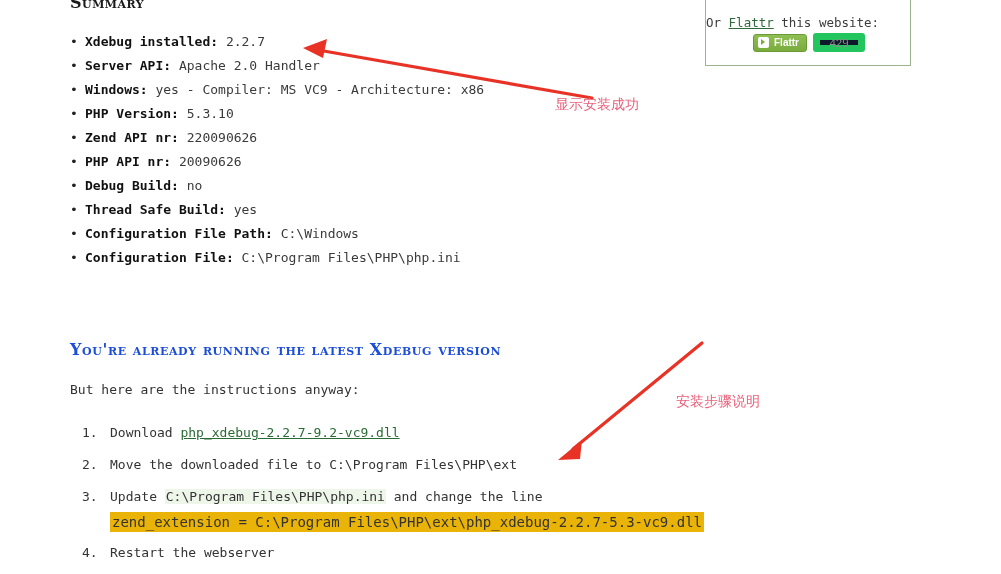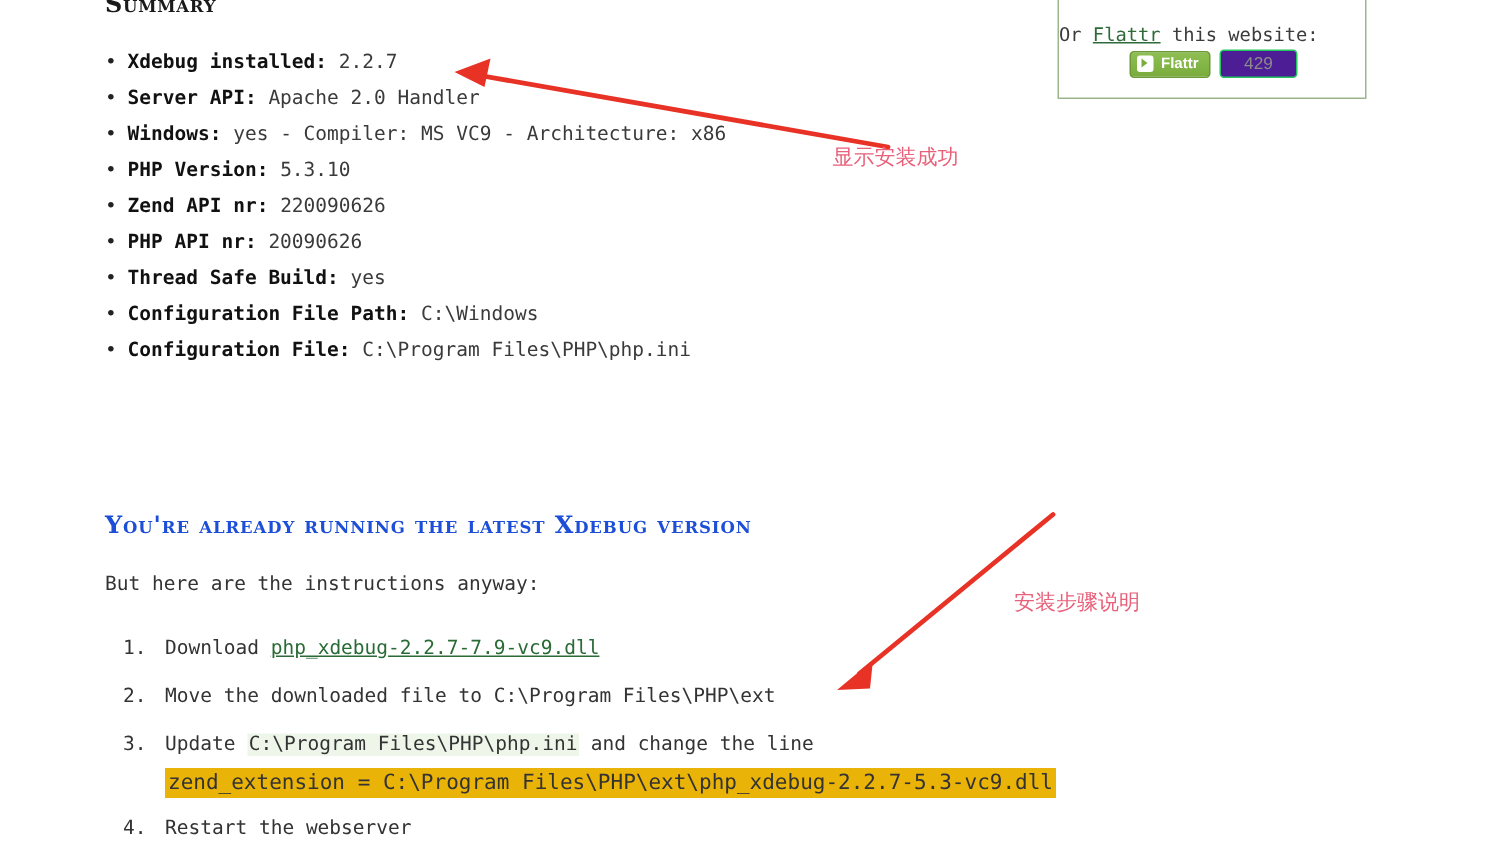--- a/index.html
+++ b/index.html
@@ -88,23 +88,23 @@
     color: #ffffff;
     line-height: 1;
   }
   .flattr-count {
     display: inline-flex;
     align-items: center;
     justify-content: center;
     min-width: 52px;
     height: 19px;
     padding: 0 8px;
-    border: 1px solid #22c55e;
+    border: 7px solid #22c55e;
     border-radius: 3px;
-    background: #4c1d95;
+    background: #0f172a;
     font-family: "Liberation Sans", sans-serif;
     font-size: 11.5px;
     color: #8c8c8c;
     box-sizing: border-box;
   }
 
   
   .doc {
     position: absolute;
     left: 0;
@@ -274,31 +274,32 @@
 
   <h2 class="page-heading">Summary</h2>
 
   <ul class="summary-list">
     <li><span class="k">Xdebug installed:</span> <span class="v">2.2.7</span></li>
     <li><span class="k">Server API:</span> <span class="v">Apache 2.0 Handler</span></li>
     <li><span class="k">Windows:</span> <span class="v">yes - Compiler: MS VC9 - Architecture: x86</span></li>
     <li><span class="k">PHP Version:</span> <span class="v">5.3.10</span></li>
     <li><span class="k">Zend API nr:</span> <span class="v">220090626</span></li>
     <li><span class="k">PHP API nr:</span> <span class="v">20090626</span></li>
+    <li><span class="k">Debug Build:</span> <span class="v">no</span></li>
     <li><span class="k">Thread Safe Build:</span> <span class="v">yes</span></li>
     <li><span class="k">Configuration File Path:</span> <span class="v">C:\Windows</span></li>
     <li><span class="k">Configuration File:</span> <span class="v">C:\Program Files\PHP\php.ini</span></li>
   </ul>
 
   <h3 class="sub-heading">You're already running the latest Xdebug version</h3>
 
   <p class="intro-text">But here are the instructions anyway:</p>
 
   <ol class="steps">
-    <li><span>Download </span><a class="dl-link" href="#">php_xdebug-2.2.7-7.9-vc9.dll</a></li>
+    <li><span>Download </span><a class="dl-link" href="#">php_xdebug-2.2.7-9.2-vc9.dll</a></li>
     <li>Move the downloaded file to C:\Program Files\PHP\ext</li>
     <li><span>Update </span><span class="code">C:\Program Files\PHP\php.ini</span><span> and change the line</span><span class="code-line">zend_extension = C:\Program Files\PHP\ext\php_xdebug-2.2.7-5.3-vc9.dll</span></li>
     <li>Restart the webserver</li>
   </ol>
 
 </div>
 
 <div class="annotations">
   <svg width="1001" height="574" style="position:absolute;left:0;top:0;">
 

